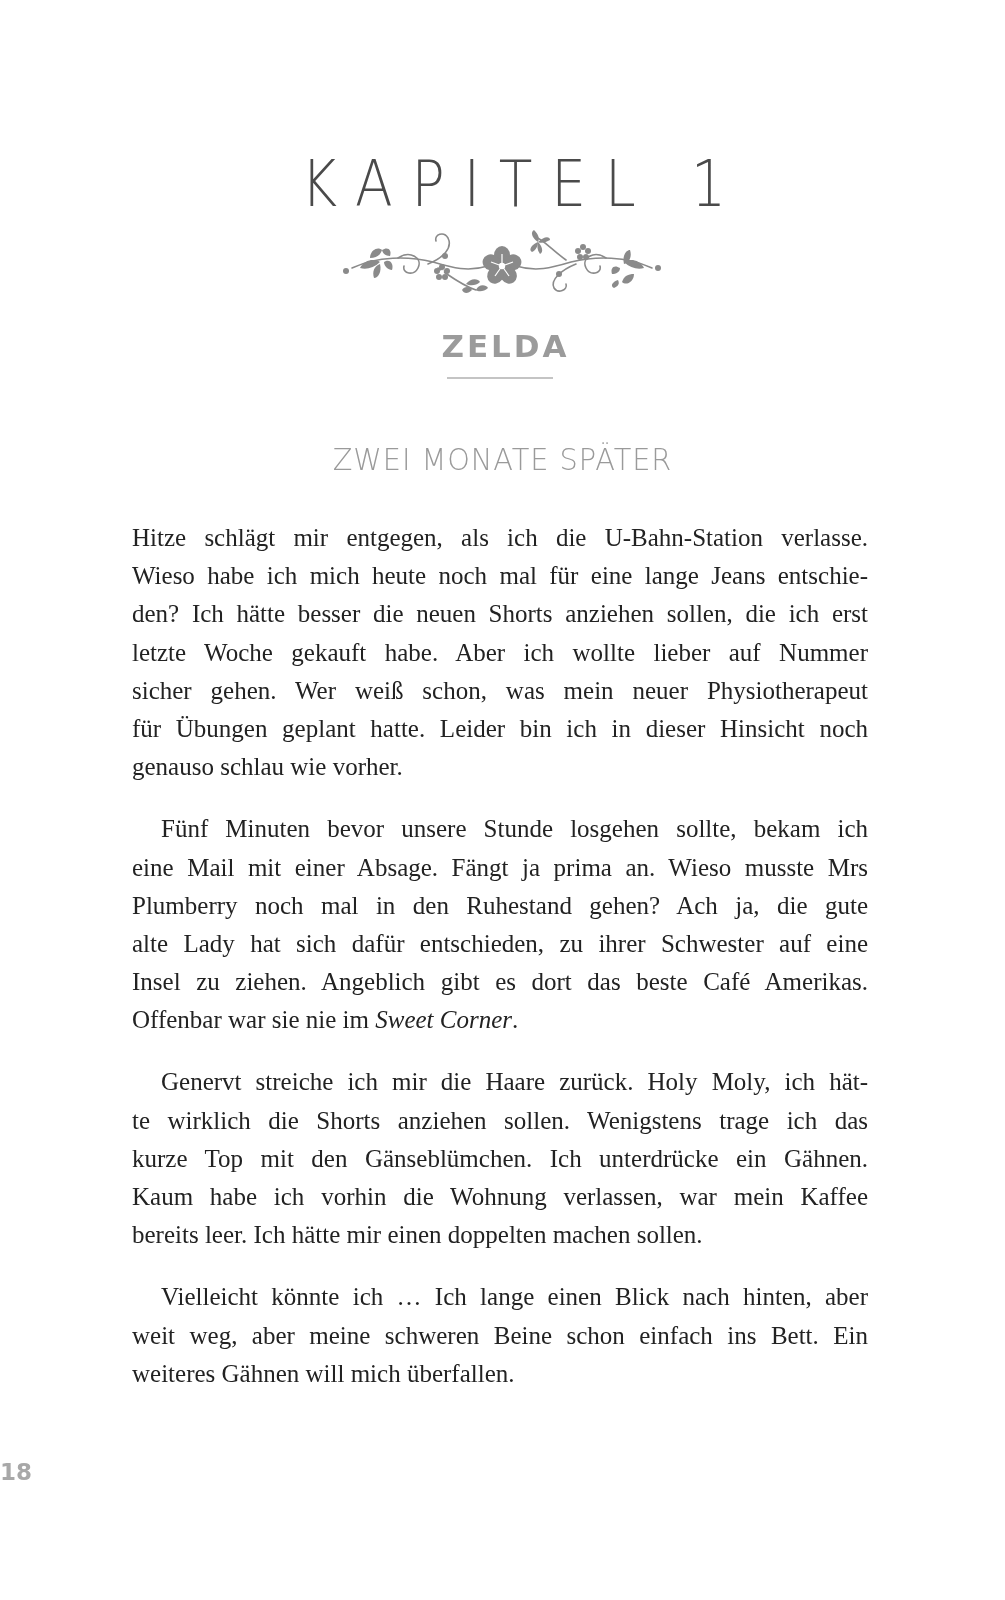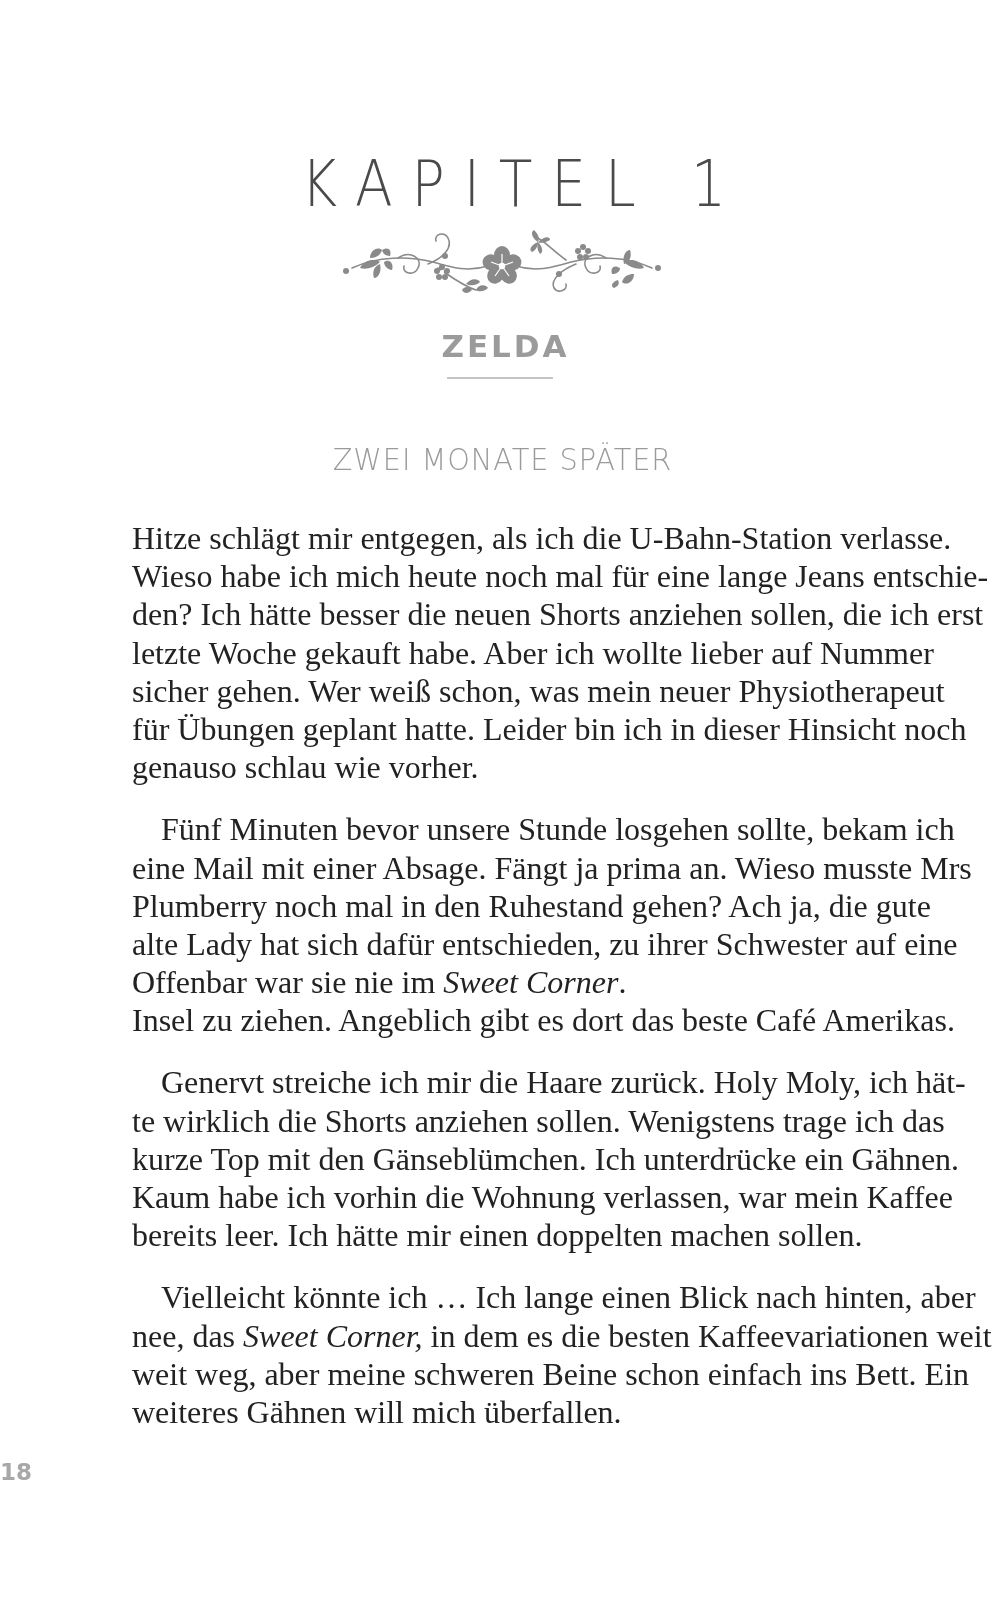--- a/index.html
+++ b/index.html
@@ -50,21 +50,21 @@
       letter-spacing: 1px;
       color: #9a9a9a;
       line-height: 38px;
       transform: scaleX(0.93);
       transform-origin: 50% 50%;
     }
 
     .body-text {
       position: absolute; left: 132px; top: 519px; width: 736px;
       font-family: "Liberation Serif", "DejaVu Serif", serif;
-      font-size: 32px;
+      font-size: 25px;
       line-height: 38.2px;
       color: #222;
     }
     .line {
       display: block;
       white-space: nowrap;
       text-align: justify;
       text-align-last: justify;
       height: 38.2px;
     }
@@ -180,29 +180,28 @@
     <span class="line">den? Ich hätte besser die neuen Shorts anziehen sollen, die ich erst</span>
     <span class="line">letzte Woche gekauft habe. Aber ich wollte lieber auf Nummer</span>
     <span class="line">sicher gehen. Wer weiß schon, was mein neuer Physiotherapeut</span>
     <span class="line">für Übungen geplant hatte. Leider bin ich in dieser Hinsicht noch</span>
     <span class="line last">genauso schlau wie vorher.</span>
 
     <span class="line indent">Fünf Minuten bevor unsere Stunde losgehen sollte, bekam ich</span>
     <span class="line">eine Mail mit einer Absage. Fängt ja prima an. Wieso musste Mrs</span>
     <span class="line">Plumberry noch mal in den Ruhestand gehen? Ach ja, die gute</span>
     <span class="line">alte Lady hat sich dafür entschieden, zu ihrer Schwester auf eine</span>
+    <span class="line">Insel zu ziehen. Angeblich gibt es dort das beste Café Amerikas.</span>
     <span class="line last"><span>Offenbar war sie nie im </span><i>Sweet Corner</i><span>.</span></span>
-    <span class="line">Insel zu ziehen. Angeblich gibt es dort das beste Café Amerikas.</span>
 
     <span class="line indent">Genervt streiche ich mir die Haare zurück. Holy Moly, ich hät-</span>
     <span class="line">te wirklich die Shorts anziehen sollen. Wenigstens trage ich das</span>
     <span class="line">kurze Top mit den Gänseblümchen. Ich unterdrücke ein Gähnen.</span>
     <span class="line">Kaum habe ich vorhin die Wohnung verlassen, war mein Kaffee</span>
     <span class="line last">bereits leer. Ich hätte mir einen doppelten machen sollen.</span>
 
     <span class="line indent">Vielleicht könnte ich … Ich lange einen Blick nach hinten, aber</span>
-    <span class="line"><span>nee, das </span><i>Sweet Corner,</i><span> in dem es die besten Kaffeevariationen weit</span></span>
     <span class="line">weit weg, aber meine schweren Beine schon einfach ins Bett. Ein</span>
     <span class="line last">weiteres Gähnen will mich überfallen.</span>
   </div>
 
   <div class="page-number">18</div>
 </div>
 
 </body></html>

